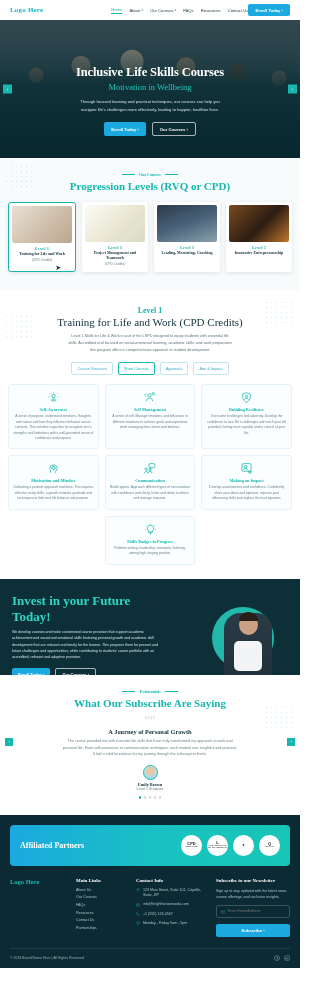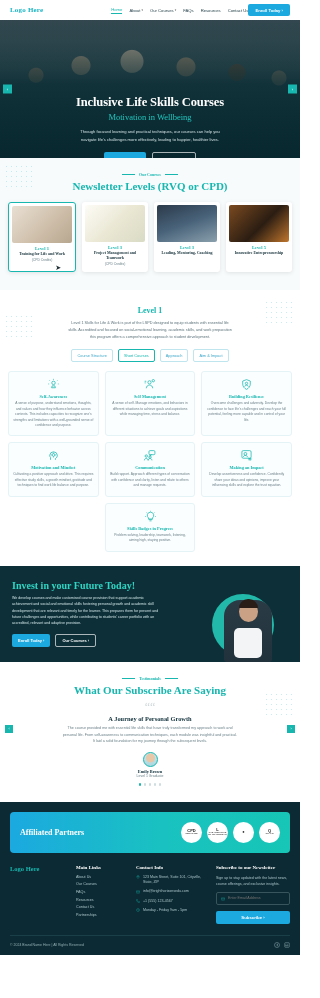--- a/index.html
+++ b/index.html
@@ -20,21 +20,21 @@
   .hero-photo{position:absolute;inset:0;
     background:
      radial-gradient(circle at 12% 40%,#c79a78 7px,transparent 8px),
      radial-gradient(circle at 27% 33%,#e2b999 9px,transparent 10px),
      radial-gradient(circle at 44% 30%,#f0cdb0 11px,transparent 12px),
      radial-gradient(circle at 62% 34%,#d7a986 9px,transparent 10px),
      radial-gradient(circle at 79% 38%,#8a5f44 8px,transparent 9px),
      radial-gradient(circle at 93% 42%,#caa184 7px,transparent 8px),
      linear-gradient(180deg,#44545c 0%,#5c6a6e 35%,#3e4f55 100%);}
   .hero-dim{position:absolute;inset:0;background:linear-gradient(180deg,rgba(8,40,48,.30) 0%,rgba(7,42,50,.86) 46%,rgba(6,38,46,.97) 100%)}
-  .hero-inner{position:relative;z-index:2;text-align:center;padding-top:75px}
+  .hero-inner{position:relative;z-index:2;text-align:center;padding-top:45px}
   .hero h1{font-family:"Liberation Serif",serif;font-size:12.5px;color:#fff;font-weight:bold;letter-spacing:-.1px}
   .hero h2{font-family:"Liberation Serif",serif;font-size:8.5px;color:#1fc6bd;font-weight:normal;margin-top:2px}
   .hero p{font-size:4.1px;color:#cfe0e2;line-height:1.85;margin:6px auto 0;max-width:148px}
   .hero-btns{display:flex;gap:6px;justify-content:center;margin-top:9px}
   .btn-ghost{background:transparent;color:#fff;font-size:4.2px;font-weight:bold;border:1px solid rgba(255,255,255,.65);
     border-radius:2px;padding:3.5px 7px;cursor:pointer}
   .arrow-sq{position:absolute;top:50%;transform:translateY(-50%);width:9px;height:9px;background:#17b7b0;color:#fff;
     font-size:4px;display:flex;align-items:center;justify-content:center;z-index:3;cursor:pointer}
   .arrow-sq.l{left:3px}.arrow-sq.r{right:3px}
 
@@ -80,21 +80,21 @@
   .ftext{font-size:3.3px;color:#6b8189;line-height:1.65}
 
   
   .invest{position:relative;height:96px;overflow:hidden;background:#0d3038}
   .invest-bg{position:absolute;inset:0;
     background:
      radial-gradient(circle at 66% 46%,#2f7f86 18px,transparent 19px),
      linear-gradient(100deg,#0e333b 0%,#12414a 42%,#1d5660 66%,#0e3views 100%),
      linear-gradient(100deg,#0e333b 0%,#12414a 42%,#1d5660 66%,#0c2f38 100%)}
   .invest-inner{position:relative;z-index:2;padding:14px 12px 0;max-width:172px}
-  .invest h3{font-family:"Liberation Serif",serif;font-size:10px;color:#2fd6c4;font-weight:bold}
+  .invest h3{font-family:"Liberation Serif",serif;font-size:13px;color:#2fd6c4;font-weight:bold}
   .invest p{font-size:3.6px;color:#cfe3e6;line-height:1.8;margin-top:4px}
   .invest-btns{display:flex;gap:5px;margin-top:7px}
   .btn-primary.sm,.btn-ghost.sm{font-size:4px;padding:3px 6px}
   .invest-person{position:absolute;right:8px;bottom:0;width:74px;height:82px;z-index:2}
   .ip-ring{position:absolute;right:18px;bottom:6px;width:62px;height:62px;border-radius:50%;background:#24c4b4;opacity:.92}
   .ip-body{position:absolute;right:20px;bottom:0;width:48px;height:62px;
     background:linear-gradient(180deg,#2b3b46 0%,#22323c 100%);border-radius:16px 16px 3px 3px}
   .ip-head{position:absolute;right:34px;bottom:40px;width:19px;height:21px;border-radius:50%;background:#caa184}
   .ip-hair{position:absolute;right:34px;bottom:54px;width:19px;height:9px;border-radius:9px 9px 0 0;background:#2a1d17}
   .ip-shirt{position:absolute;right:30px;bottom:4px;width:28px;height:30px;background:#f2f4f5;border-radius:5px}
@@ -186,21 +186,21 @@
       <button class="btn-ghost">
         <span>Our Courses</span> ›
       </button>
     </div>
   </div>
 </section>
 
 <section class="progression">
   <div class="dots-grid" style="left:4px;top:6px"></div>
   <div class="eyebrow">Our Courses</div>
-  <div class="sec-title">Newsletter Levels (RVQ or CPD)</div>
+  <div class="sec-title">Progression Levels (RVQ or CPD)</div>
   <div class="cards4" id="courseCards">
       <div class="ccard active">
         <div class="cthumb t1"></div>
         <div class="clvl">Level 1</div>
         <div class="cname">Training for Life and Work</div>
         <div class="ccred">(CPD Credits)</div>
         <div class="cursor">➤</div>
       </div>
       <div class="ccard">
         <div class="cthumb t2"></div>
@@ -220,20 +220,24 @@
         <div class="cname">Innovative Entrepreneurship</div>
         <div class="ccred"></div>
       </div>
     </div>
 </section>
 
 <section class="level1">
   <div class="dots-grid" style="left:4px;top:24px"></div>
   <div class="dots-grid r" style="top:10px"></div>
   <div class="l1-kicker">Level 1</div>
+  <div class="l1-title">
+    <span>Training for Life and Work</span>
+    <span>(CPD Credits)</span>
+  </div>
   <p class="l1-desc">Level 1 Skills for Life &amp; Work is part of the LSPD designed to equip students with essential life skills. Accredited and focused on social-emotional learning, academic skills, and work preparation this program offers a comprehensive approach to student development.</p>
   <div class="tabs" id="tabs">
       <button class="tab">Course Structure</button>
       <button class="tab active">Short Courses</button>
       <button class="tab">Approach</button>
       <button class="tab">Aim &amp; Impact</button>
     </div>
   <div class="grid3" id="features">
       <div class="fcard">
         <div class="ficon">

